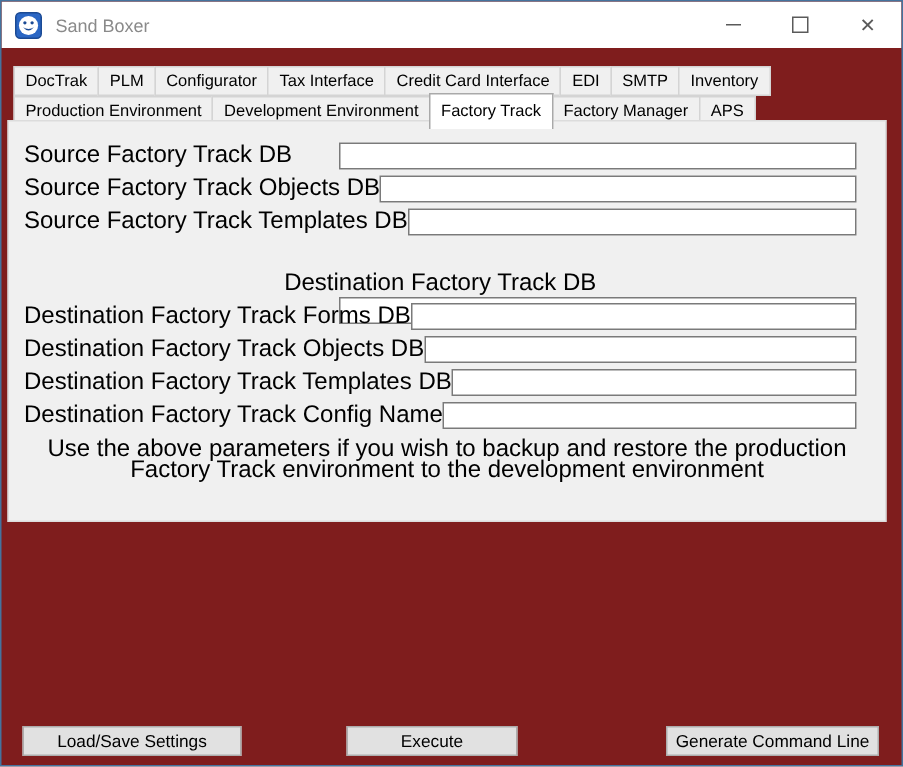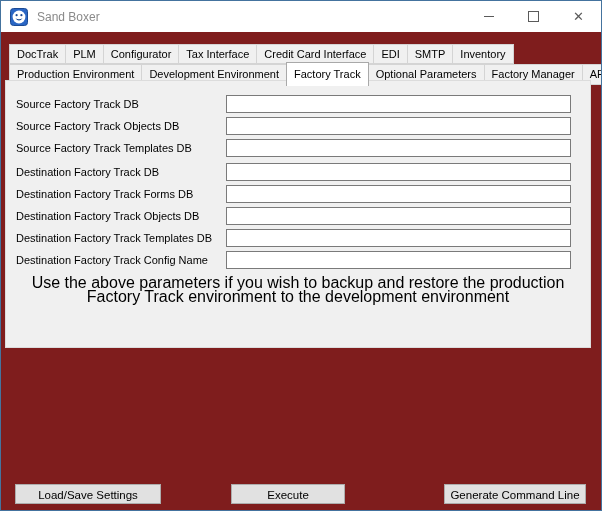--- a/index.html
+++ b/index.html
@@ -30,22 +30,22 @@
     background:#ffffff;border:1px solid #a9a9a9;border-bottom:none;
     margin-top:-2px;padding-top:3px;height:20px;margin-bottom:-1px;z-index:3;position:relative;
   }
   .tab-page{
     position:absolute;left:0;top:36px;right:0;bottom:0;
     border:1px solid #dcdcdc;background:#f0f0f0;box-sizing:border-box;z-index:2;
   }
   
   .form-fields{padding-top:14px;}
   .field-row{display:flex;align-items:center;height:18px;margin:0 19px 4px 10px;}
-  .field-row.group-gap{margin-top:6px;}
-  .field-label{font-size:11px;color:#000;white-space:nowrap;}
+  .field-row.group-gap{margin-top:23px;flex-direction:column;}
+  .field-label{font-size:16px;color:#000;white-space:nowrap;}
   .field-input{
     margin-left:auto;width:345px;height:18px;box-sizing:border-box;
     border:1px solid #7a7a7a;background:#fff;font-size:12px;padding:1px 3px;
     font-family:"Liberation Sans",sans-serif;
   }
   .note{
     margin:7px auto 0;width:556px;text-align:center;font-size:16px;color:#000;line-height:14px;
   }
   
   .footer-btn{
@@ -92,21 +92,20 @@
         <div class="tab">Tax Interface</div>
         <div class="tab">Credit Card Interface</div>
         <div class="tab">EDI</div>
         <div class="tab">SMTP</div>
         <div class="tab">Inventory</div>
       </div>
     <div class="tab-row tab-row2" id="tab-row-2">
         <div class="tab">Production Environment</div>
         <div class="tab">Development Environment</div>
         <div class="tab selected">Factory Track</div>
-        <div class="tab">Optional Parameters</div>
         <div class="tab">Factory Manager</div>
         <div class="tab">APS</div>
       </div>
 
     <div class="tab-page">
       <div class="form-fields" id="form-fields">
           <div class="field-row">
     <span class="field-label">Source Factory Track DB</span>
     <input class="field-input" type="text" style="">
   </div>

